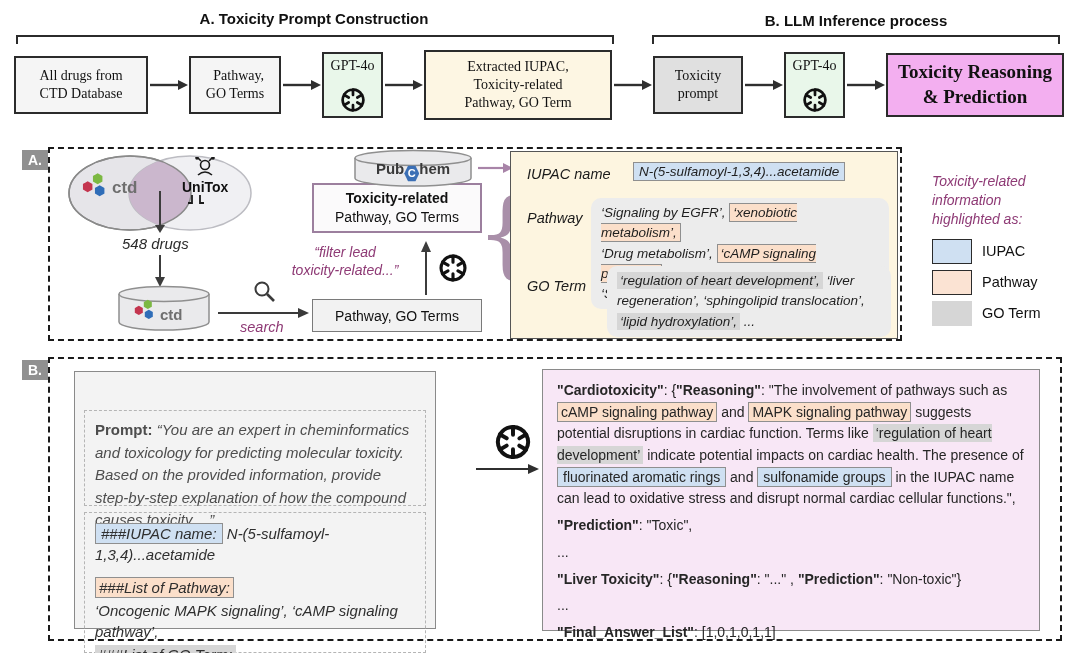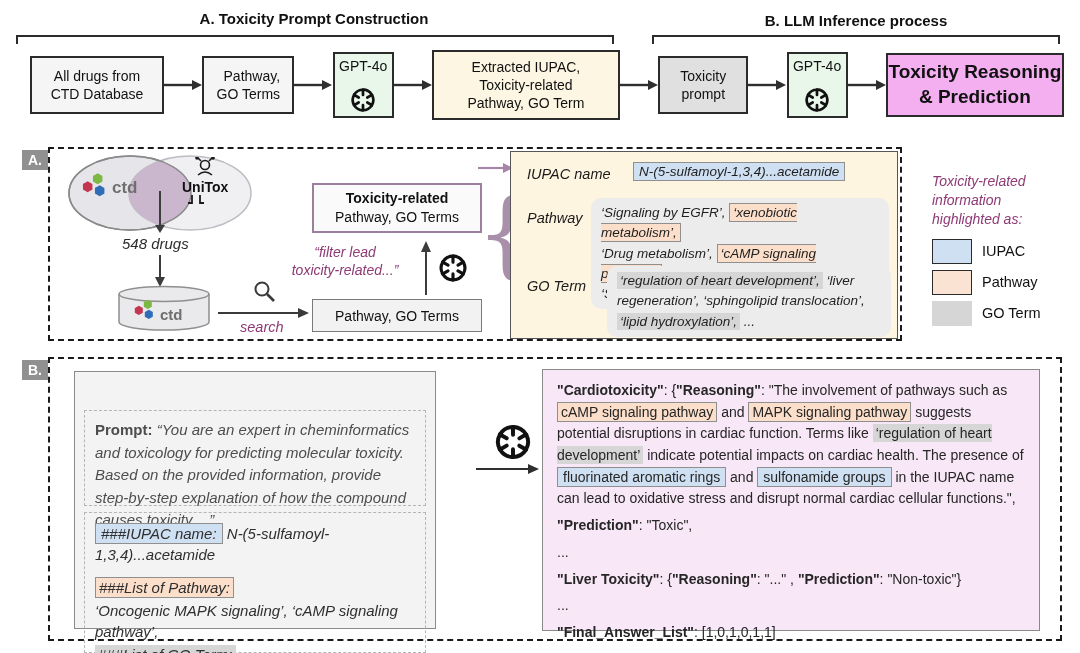--- a/index.html
+++ b/index.html
@@ -2,21 +2,21 @@
 <html><head>
 <meta charset="utf-8">
 <style>
   * { margin:0; padding:0; box-sizing:border-box; }
   body { font-family:"Liberation Sans", sans-serif; background:#ffffff; }
   .stage { position:relative; width:1080px; height:653px; background:#fff; overflow:hidden; }
 
   
   .sec-title { position:absolute; font-weight:700; font-size:15px; color:#111; text-align:center; }
   .bracket { position:absolute; height:9px; border-top:2px solid #2b2b2b; border-left:2px solid #2b2b2b; border-right:2px solid #2b2b2b; }
-  .flow { position:absolute; left:30px; right:16px; top:48px; height:74px; display:flex; align-items:center; justify-content:space-between; }
+  .flow { position:absolute; left:14px; right:16px; top:48px; height:74px; display:flex; align-items:center; justify-content:space-between;font-family:Liberation Serif, serif; }
   .fbox { border:2px solid #2b2b2b; display:flex; flex-direction:column; align-items:center; justify-content:center; text-align:center; font-size:14px; color:#111; white-space:pre-line; line-height:1.3; }
   .fbox.gray  { background:#f5f5f5; width:134px; height:58px; }
   .fbox.gray2 { background:#f5f5f5; width:92px;  height:58px;text-align:right; }
   .fbox.gpt   { background:#e9f7ea; width:61px;  height:66px; gap:12px; }
   .fbox.cream { background:#fdf6e3; width:188px; height:70px; }
   .fbox.dgray { background:#e0e0e0; width:90px;  height:58px; }
   .fbox.pink  { background:#f3aff0; width:178px; height:64px; font-weight:700; font-size:19px; }
 
   .gpt-ic { display:block; }
 
@@ -220,20 +220,27 @@
     </svg>
     <svg class="gpt-ic abs" style="left:388px; top:104px;" viewBox="-24 -24 48 48" width="30" height="30">
         <use href="#oai"></use>
       </svg>
 
     <div class="toxbox abs" style="left:262px; top:34px; width:170px; height:50px;">
       <span class="b">Toxicity-related</span>
       <span>Pathway, GO Terms</span>
     </div>
 
+    <div class="cyl-wrap" style="left:302px; top:0px; width:122px; height:42px;">
+      <svg width="122" height="42">
+        <path d="M3,9 v20 a58,8 0 0 0 116 0 v-20" fill="#eaeaec" stroke="#8f8f8f" stroke-width="1.5"></path>
+        <ellipse cx="61" cy="9" rx="58" ry="7.5" fill="#eaeaec" stroke="#8f8f8f" stroke-width="1.5"></ellipse>
+      </svg>
+      <span class="abs" style="left:0; top:11px; width:100%; text-align:center; font-size:15px; font-weight:700; color:#3a3a3a;"><span>Pub</span><span class="pc-hex">C</span><span>hem</span></span>
+    </div>
     <svg class="abs" style="left:428px; top:13px;" width="36" height="12">
       <line x1="0" y1="6" x2="25" y2="6" stroke="#a884a8" stroke-width="2.2"></line>
         <polygon points="25,1 35,6 25,11" fill="#a884a8"></polygon>
     </svg>
 
     <div class="abs brace" style="left:426px; top:32px;">{</div>
 
     <div class="yellow abs" style="left:460px; top:2px; width:388px; height:188px;">
       <span class="ylabel abs" style="left:16px; top:14px;">IUPAC name</span>
       <span class="hl-i i abs" style="left:122px; top:10px; font-size:13.5px; color:#1f1f1f;">N-(5-sulfamoyl-1,3,4)...acetamide</span>

